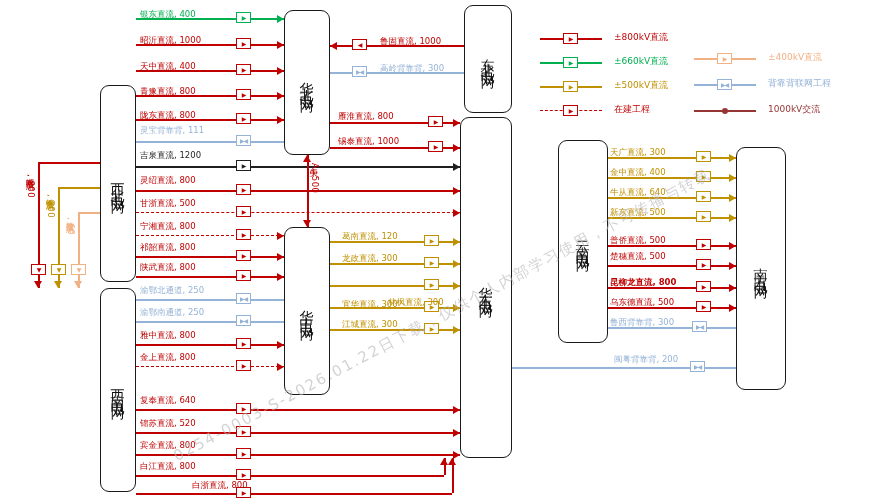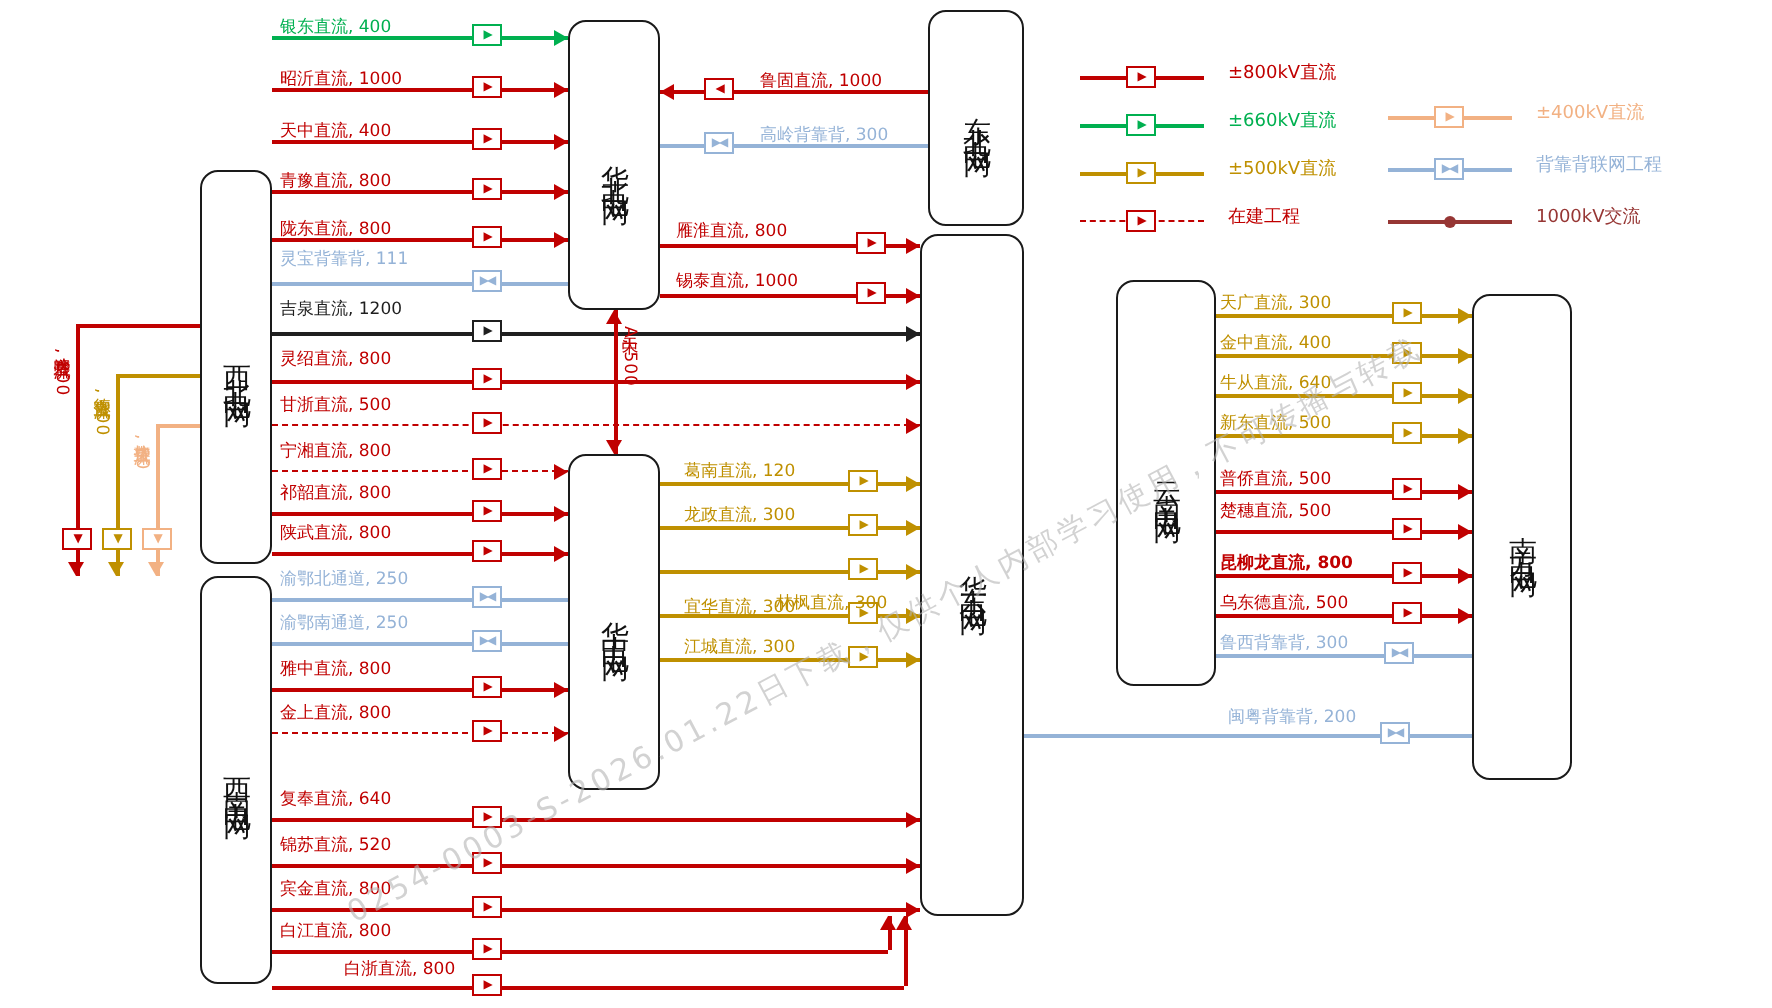--- a/index.html
+++ b/index.html
@@ -126,21 +126,21 @@
     <div class="lbl" style="left: 140px; top: 441px; color: rgb(192, 0, 0);">宾金直流, 800</div>
     <div class="seg" style="left: 136px; top: 475px; width: 308px; height: 1.5px; background: rgb(192, 0, 0);"></div>
     <div class="seg" style="left: 444px; top: 458px; height: 17px; width: 1.5px; background: rgb(192, 0, 0);"></div>
     <div class="conv" style="left: 236px; top: 469px; border-color: rgb(192, 0, 0); color: rgb(192, 0, 0);">▶</div>
     <div class="arr" style="left: 440px; top: 458px; border-bottom: 7px solid rgb(192, 0, 0); border-left: 4px solid transparent; border-right: 4px solid transparent;"></div>
     <div class="lbl" style="left: 140px; top: 462px; color: rgb(192, 0, 0);">白江直流, 800</div>
     <div class="seg" style="left: 136px; top: 493px; width: 316px; height: 1.5px; background: rgb(192, 0, 0);"></div>
     <div class="seg" style="left: 452px; top: 458px; height: 35px; width: 1.5px; background: rgb(192, 0, 0);"></div>
     <div class="conv" style="left: 236px; top: 487px; border-color: rgb(192, 0, 0); color: rgb(192, 0, 0);">▶</div>
     <div class="arr" style="left: 448px; top: 458px; border-bottom: 7px solid rgb(192, 0, 0); border-left: 4px solid transparent; border-right: 4px solid transparent;"></div>
-    <div class="lbl" style="left: 136px; top: 481px; color: rgb(192, 0, 0); padding-left: 36px;">白浙直流, 800</div>
+    <div class="lbl" style="left: 156px; top: 481px; color: rgb(192, 0, 0); padding-left: 36px;">白浙直流, 800</div>
     <div class="seg" style="left: 330px; top: 45px; width: 134px; height: 1.5px; background: rgb(192, 0, 0);"></div>
     <div class="conv" style="left: 352px; top: 39px; border-color: rgb(192, 0, 0); color: rgb(192, 0, 0);">◀</div>
     <div class="arr" style="left: 330px; top: 42px; border-right: 7px solid rgb(192, 0, 0); border-top: 4px solid transparent; border-bottom: 4px solid transparent;"></div>
     <div class="lbl" style="left: 380px; top: 37px; color: rgb(192, 0, 0);">鲁固直流, 1000</div>
     <div class="seg" style="left: 330px; top: 72px; width: 134px; height: 1.5px; background: rgb(149, 179, 215);"></div>
     <div class="conv" style="left: 352px; top: 66px; border-color: rgb(149, 179, 215); color: rgb(149, 179, 215);">▶◀</div>
     <div class="lbl" style="left: 380px; top: 64px; color: rgb(149, 179, 215);">高岭背靠背, 300</div>
     <div class="seg" style="left: 330px; top: 122px; width: 130px; height: 1.5px; background: rgb(192, 0, 0);"></div>
     <div class="conv" style="left: 428px; top: 116px; border-color: rgb(192, 0, 0); color: rgb(192, 0, 0);">▶</div>
     <div class="arr" style="left: 453px; top: 119px; border-left: 7px solid rgb(192, 0, 0); border-top: 4px solid transparent; border-bottom: 4px solid transparent;"></div>

